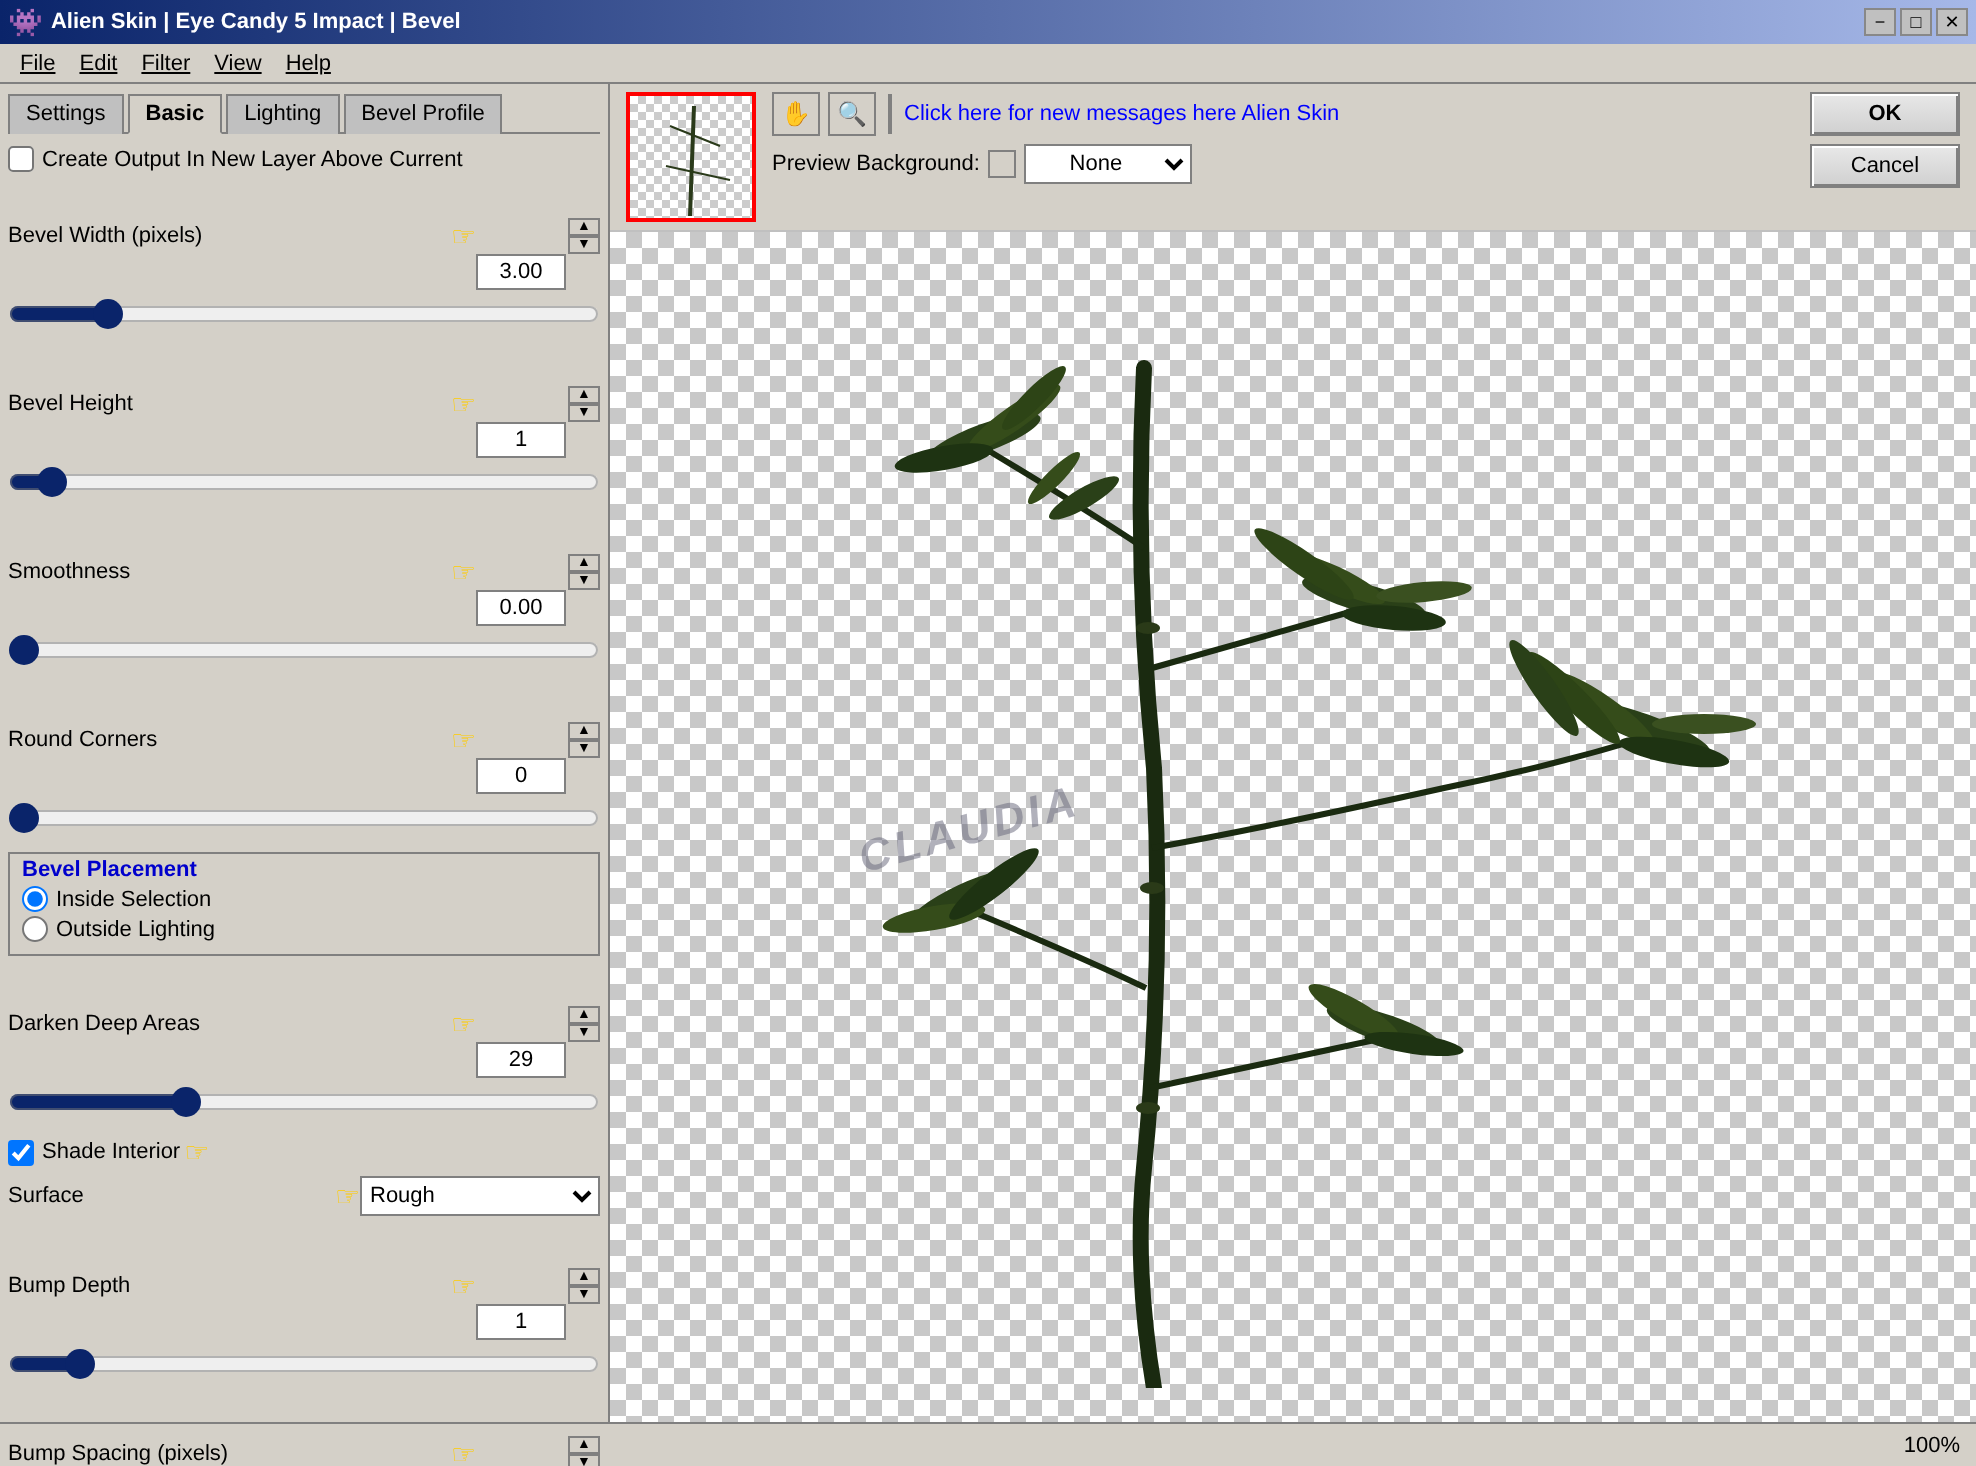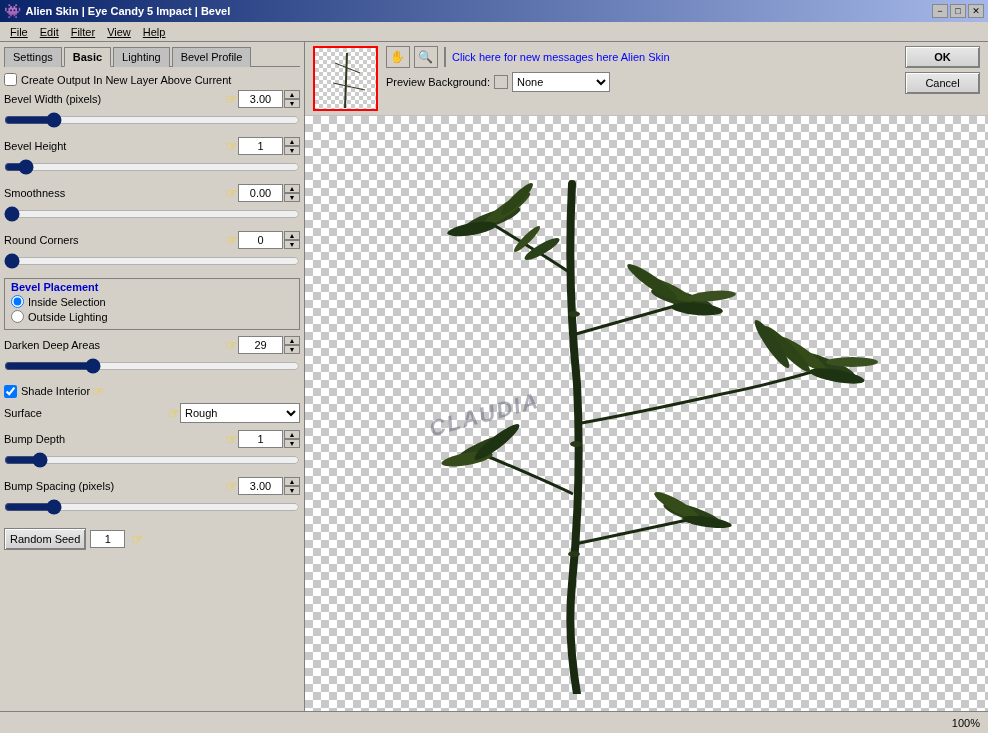--- a/index.html
+++ b/index.html
@@ -103,20 +103,21 @@
       align-items: center;
     }
     .spinner-input {
       width: 45px;
       height: 18px;
       border: 1px solid #808080;
       background: white;
       padding: 1px 0;
       font-size: 11px;
       text-align: center;
+      margin-top: 37px;
     }
     .spinner-btns {
       display: flex;
       flex-direction: column;
       margin-left: 1px;
     }
     .spin-btn {
       width: 16px;
       height: 9px;
       border: 1px solid #808080;
@@ -173,21 +174,21 @@
     }
 
     
     .win-btn {
       height: 22px;
       min-width: 60px;
       border: 1px solid #808080;
       background: linear-gradient(to bottom, #e8e8e8, #d0d0d0);
       cursor: pointer;
       font-size: 11px;
-      padding: 0 5px;
+      padding: 0 16px;
       box-shadow: 1px 1px 0 #fff inset, -1px -1px 0 #808080 inset;
     }
 
     
     .random-seed-row {
       display: flex;
       align-items: center;
       gap: 4px;
       margin-top: 4px;
     }
@@ -468,21 +469,21 @@
       <div style="flex:1; display:flex; flex-direction:column; gap:4px;">
         <div style="display:flex; align-items:center; gap:4px;">
           <div class="tool-btn" title="Pan">✋</div>
           <div class="tool-btn" title="Zoom">🔍</div>
           <div style="width:2px; height:20px; background:#808080; margin:0 2px;"></div>
           <span style="color:blue; font-size:11px; cursor:pointer;">Click here for new messages here Alien Skin</span>
         </div>
         <div style="display:flex; align-items:center; gap:4px;">
           <span style="font-size:11px;">Preview Background:</span>
           <div style="width:14px;height:14px;background:#d4d0c8;border:1px solid #808080;"></div>
-          <select style="width:98px;">
+          <select style="width:84px;text-align:center;">
             <option>None</option>
             <option>White</option>
             <option>Black</option>
           </select>
         </div>
       </div>
 
       <div style="display:flex; flex-direction:column; gap:4px;">
         <button class="win-btn" style="min-width:75px; font-weight:bold;">OK</button>
         <button class="win-btn" style="min-width:75px;">Cancel</button>

